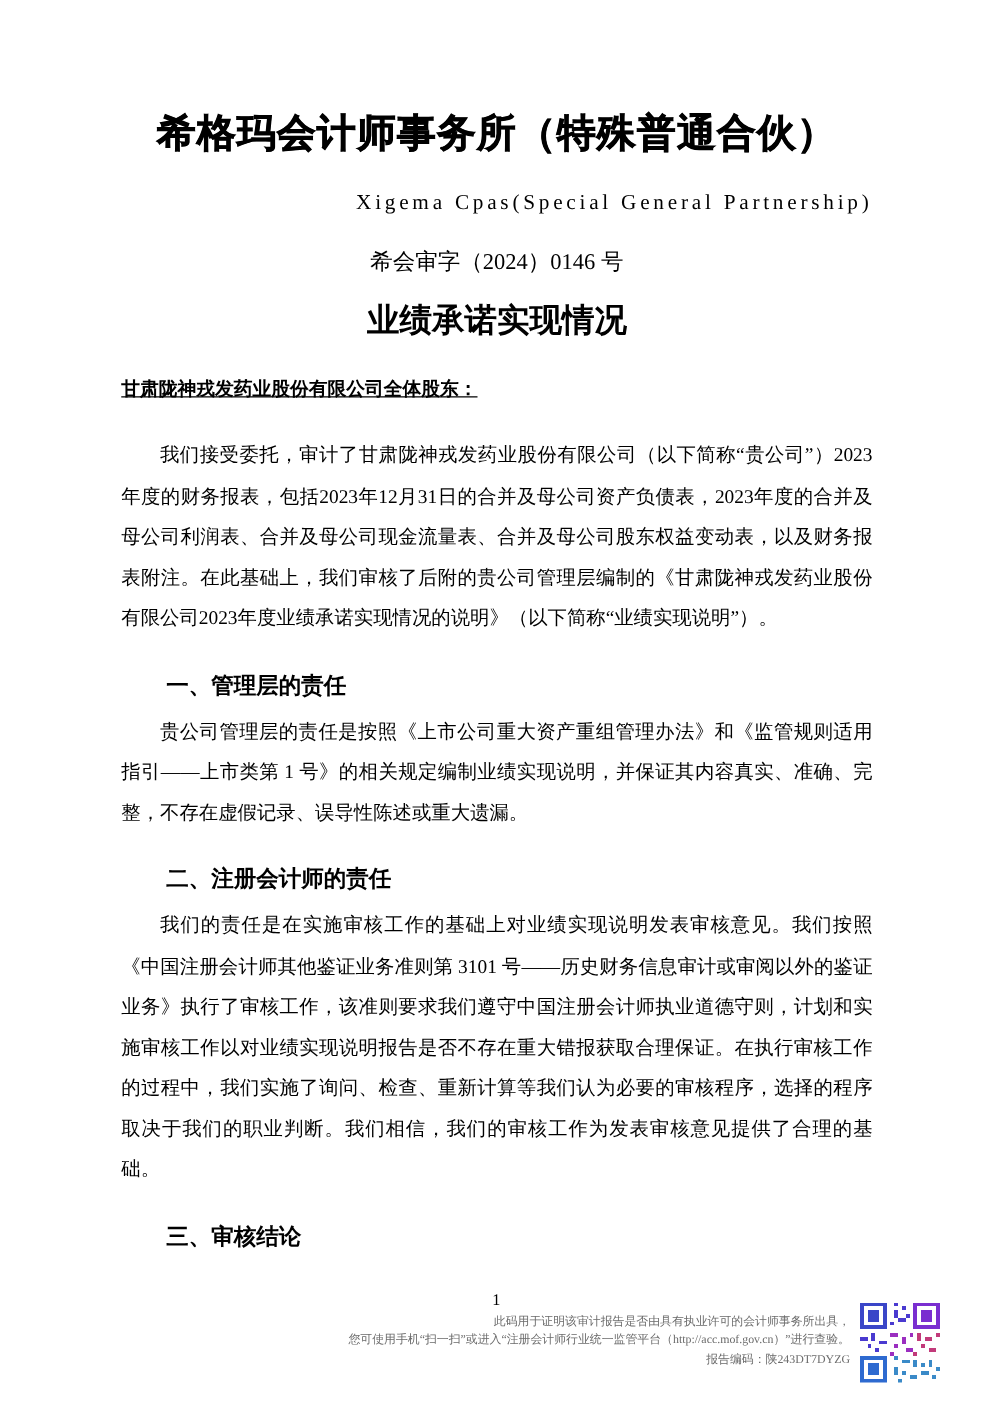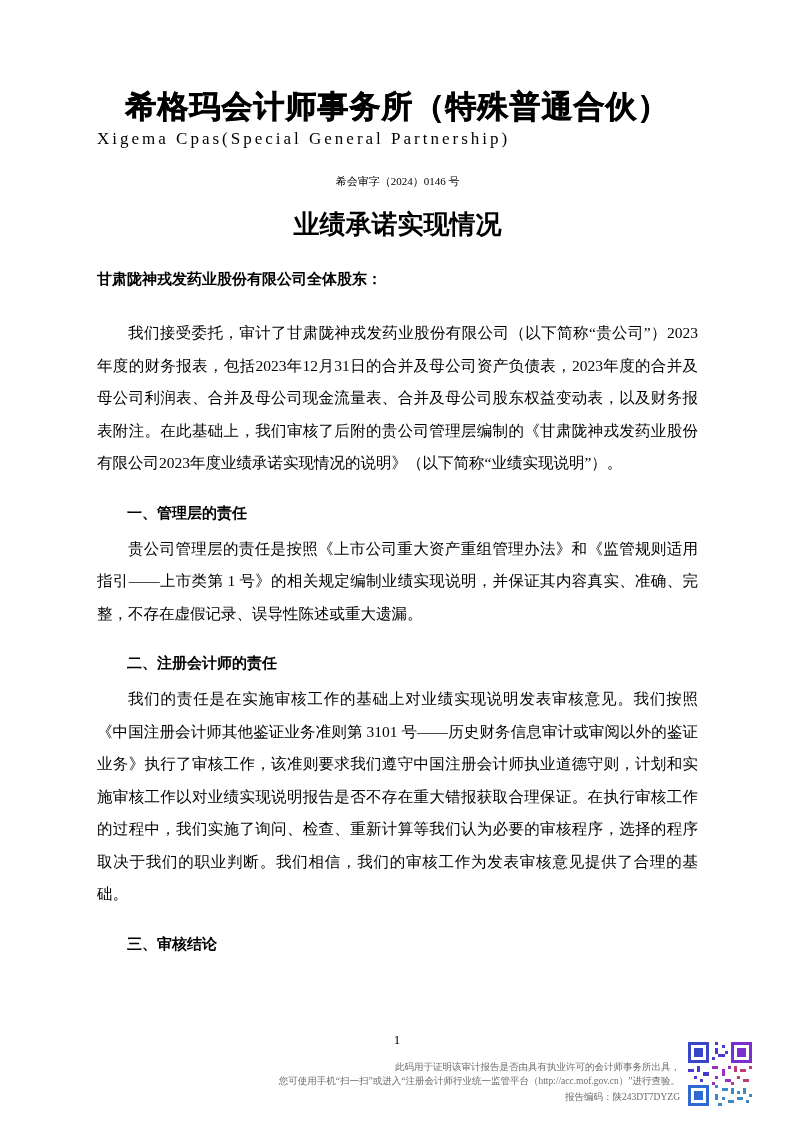--- a/index.html
+++ b/index.html
@@ -17,72 +17,73 @@
   }
   .firm-cn {
     text-align: center;
     font-size: 31px;
     font-weight: 900;
     letter-spacing: 1px;
     font-family: "DejaVu Serif", "Liberation Serif", serif;
     -webkit-text-stroke: 0.6px #000;
   }
   .firm-en {
-    text-align: left;
+    text-align: right;
     font-size: 17px;
-    margin-top: 1px;
+    margin-top: 24px;
     letter-spacing: 3px;
     font-weight: 500;
     font-family: "Liberation Serif", serif;
   }
   .doc-num {
     text-align: center;
-    font-size: 11px;
+    font-size: 18px;
     margin-top: 25px;
   }
   .main-title {
     text-align: center;
     font-size: 26px;
     font-weight: bold;
     margin-top: 17px;
     line-height: 37px;
   }
   .addressee {
     font-weight: bold;
     font-size: 15px;
     margin-top: 27px;
+    text-decoration: underline;
   }
   .para {
     font-size: 15.5px;
     line-height: 32.5px;
     text-align: justify;
     text-indent: 2em;
     margin-top: 28px;
   }
   .section { margin-top: 24px; }
   .section-heading {
     font-weight: bold;
-    font-size: 15px;
+    font-size: 18px;
     text-indent: 2em;
   }
   .section .para { margin-top: 10px; }
   .page-num {
     position: absolute;
     bottom: 74px;
     left: 0;
     width: 100%;
     text-align: center;
     font-size: 13px;
   }
   .footer {
     position: absolute;
     right: 42px;
     bottom: 16px;
     display: flex;
-    align-items: flex-end;
+    align-items: center;
     gap: 8px;
   }
   .footer-notes {
     text-align: right;
     font-size: 9.5px;
     line-height: 14px;
     color: #6b6b6b;
     padding-bottom: 2px;
   }
   .report-code { margin-top: 2px; }

